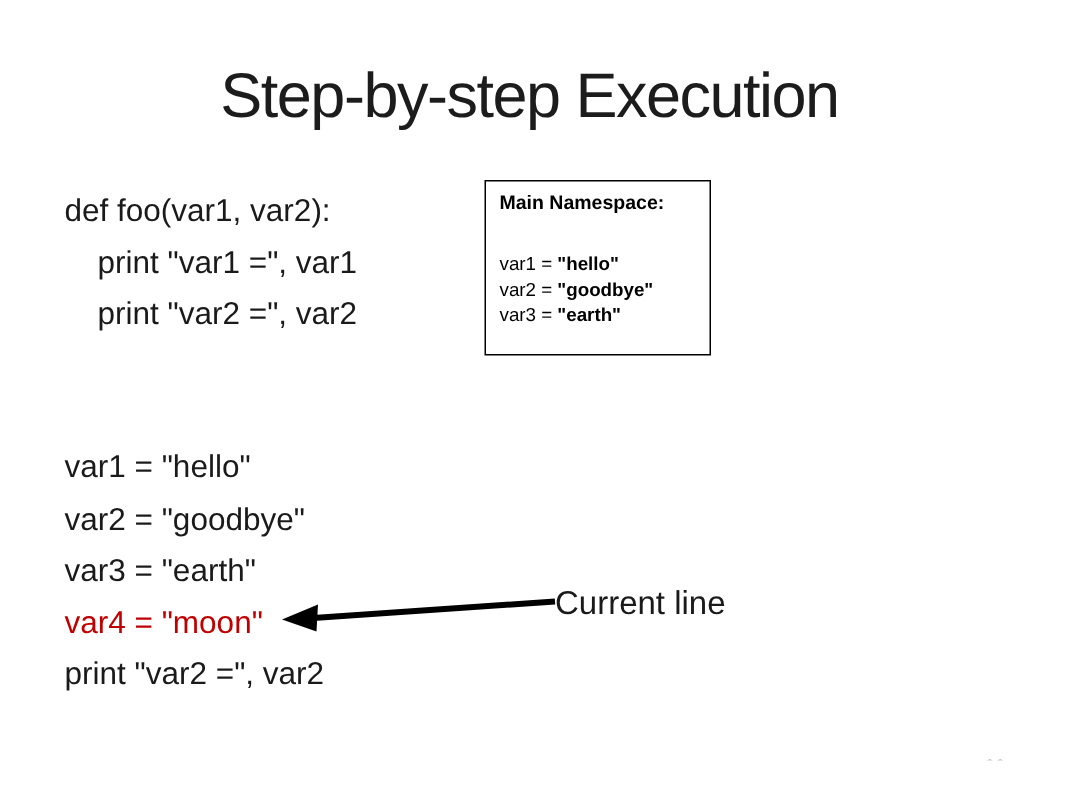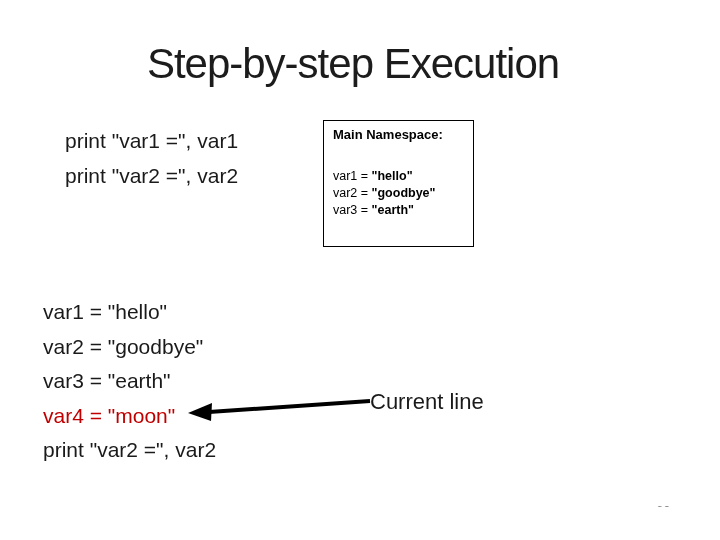--- a/index.html
+++ b/index.html
@@ -35,21 +35,21 @@
   }
   .code-top { top: 124px; }
   .code-bottom { top: 295px; }
   .code-line.indent { padding-left: 22px; }
   .code-line.highlight { color: var(--highlight-red, #c00000); }
   .namespace-box {
     position: absolute;
     left: 323px; top: 120px;
     width: 131px; height: 96px;
     border: 1px solid #000000;
-    padding: 6px 9px 23px 9px;
+    padding: 6px 9px 13px 9px;
     background: #ffffff;
   }
   .namespace-title {
     font-size: 13px;
     font-weight: 700;
     color: #000000;
     white-space: nowrap;
   }
   .namespace-entries { margin-top: 26px; }
   .namespace-entry {
@@ -80,20 +80,21 @@
   }
 </style>
 </head>
 <body>
 
 <div class="slide">
 
   <div class="title">Step-by-step Execution</div>
 
   <div class="code-block code-top">
+    <div class="code-line">def foo(var1, var2):</div>
     <div class="code-line indent">print "var1 =", var1</div>
     <div class="code-line indent">print "var2 =", var2</div>
   </div>
 
   <div class="namespace-box">
     <div class="namespace-title">Main Namespace:</div>
     <div class="namespace-entries">
       <div class="namespace-entry"><span class="entry-name">var1 = </span><span class="entry-value">"hello"</span></div>
       <div class="namespace-entry"><span class="entry-name">var2 = </span><span class="entry-value">"goodbye"</span></div>
       <div class="namespace-entry"><span class="entry-name">var3 = </span><span class="entry-value">"earth"</span></div>

